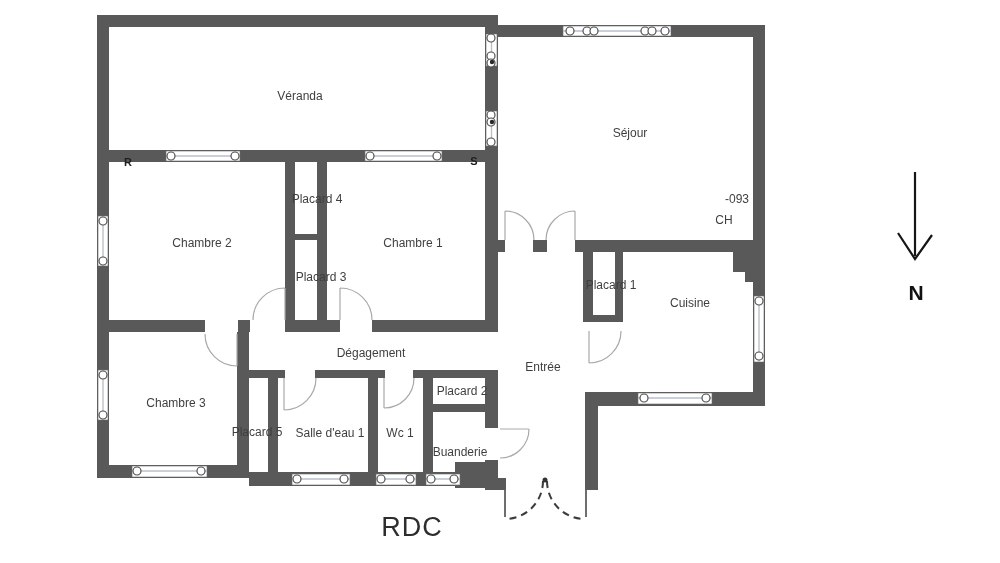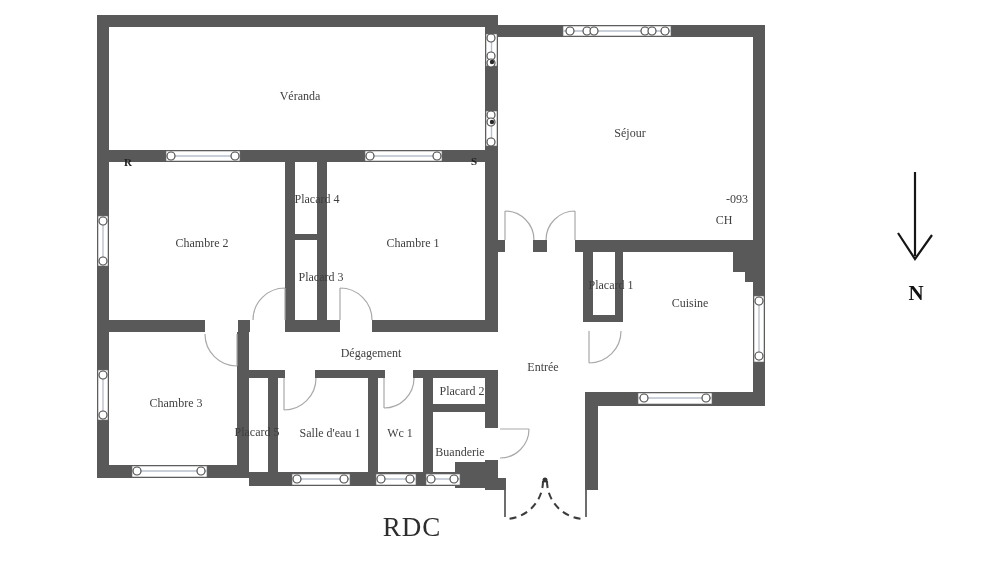--- a/index.html
+++ b/index.html
@@ -1,17 +1,17 @@
 <!DOCTYPE html>
 <html style="--wall: #595959; --window-line: #b9c0cd; --door-arc: #a9a9a9; --dashed-door: #3c3c3c; --text: #3f3f3f;"><head>
 <meta charset="utf-8">
 <style>
   html,body{margin:0;padding:0;background:#fff;}
   .canvas{position:relative;width:1000px;height:563px;background:#fff;overflow:hidden;
-          font-family:Liberation Serif, serif;}
+          font-family:Liberation Sans, sans-serif;}
   svg{position:absolute;left:0;top:0;}
   .wall{fill:var(--wall,#595959);stroke:none;}
   .win-slot{fill:#ffffff;stroke:#6a6a6a;stroke-width:0.6;}
   .win-line{stroke:var(--window-line,#b9c0cd);stroke-width:1.4;}
   .win-circle{fill:#ffffff;stroke:#4f4f4f;stroke-width:1.2;}
   .door{stroke:var(--door-arc,#a9a9a9);stroke-width:1.2;fill:none;}
   .dashed-door{stroke:var(--dashed-door,#3c3c3c);stroke-width:2;fill:none;stroke-dasharray:7 5;}
   .jamb{stroke:#4a4a4a;stroke-width:1.6;}
   .room-label{font-size:12px;fill:var(--text,#3f3f3f);text-anchor:middle;}
   .small-mark{font-size:11px;font-weight:bold;fill:#1f1f1f;text-anchor:middle;}

